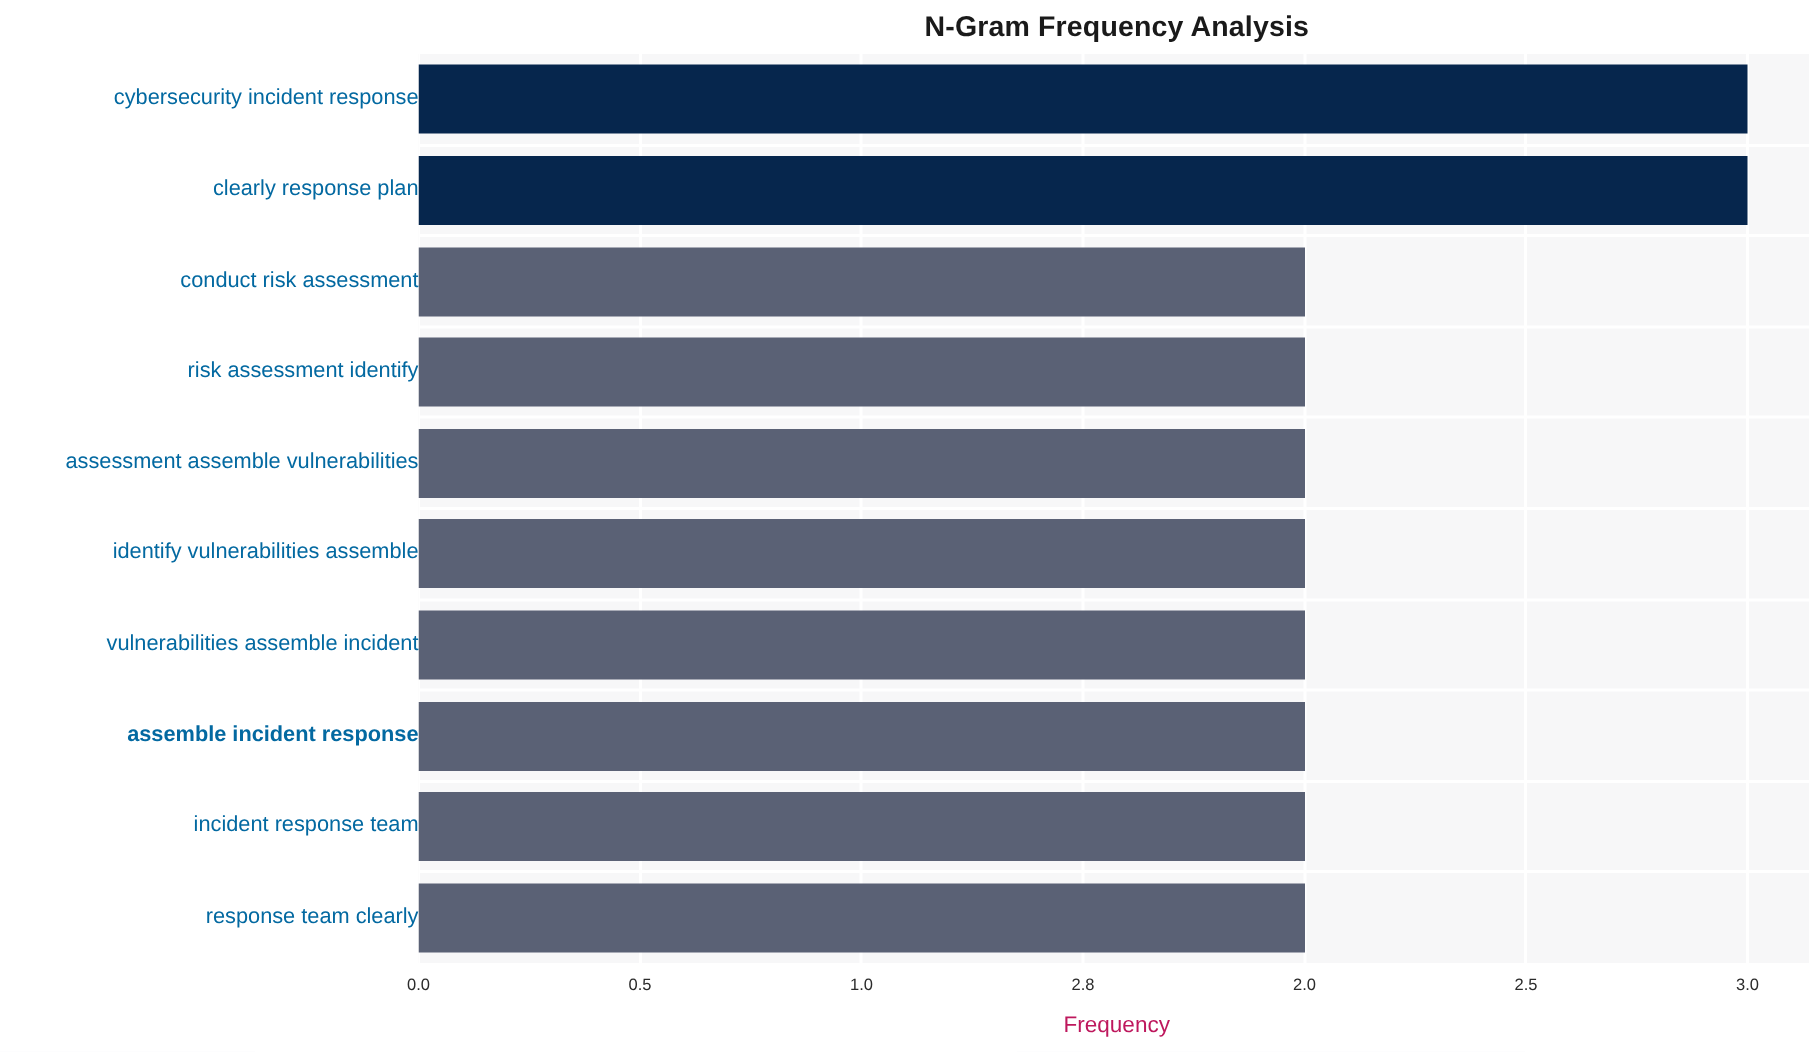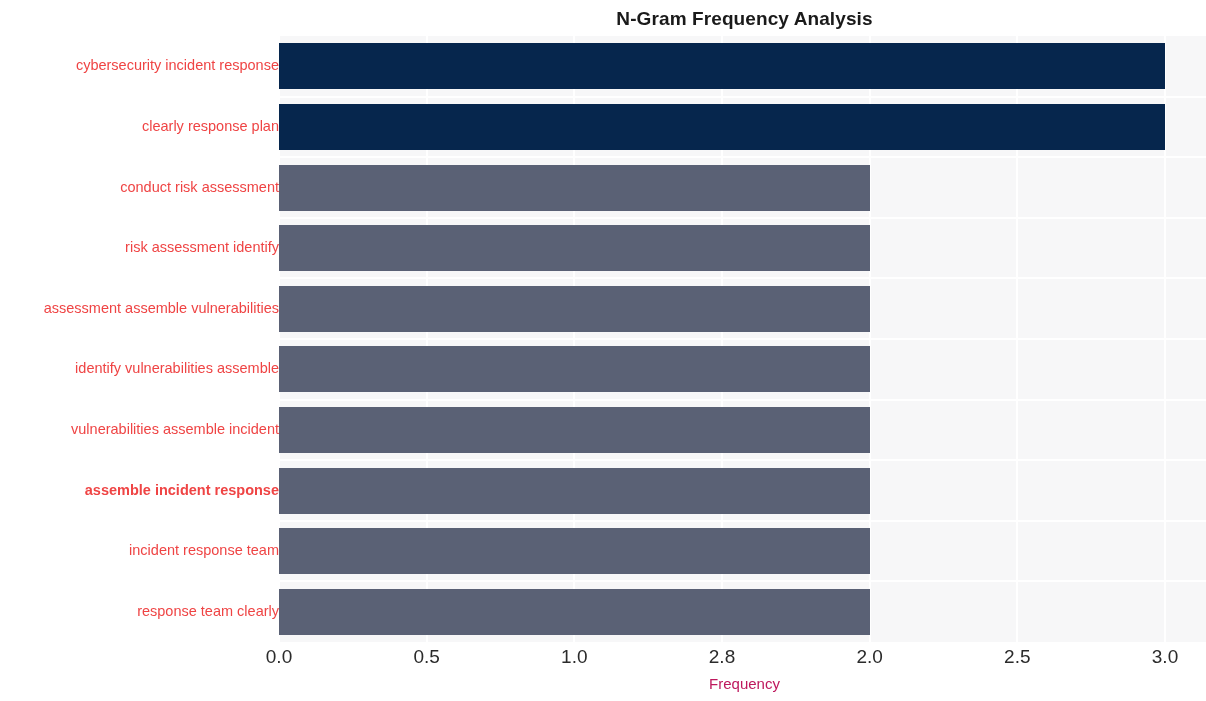--- a/index.html
+++ b/index.html
@@ -72,21 +72,21 @@
     left: 0;
   }
 
   
   .ytick {
     position: absolute;
     right: 0;
     width: 262px;
     text-align: right;
     font-size: 14.5px;
-    color: #ef4444;
+    color: #0369a1;
     white-space: nowrap;
     line-height: 17px;
   }
   #ytick-layer {
     position: absolute;
     left: 0; top: 36px;
     width: 267px;
     height: 606px;
   }
 
@@ -97,21 +97,21 @@
     top: 648px;
     width: 1206px;
     height: 22px;
   }
   .xtick {
     position: absolute;
     top: 0;
     width: 90px;
     margin-left: -45px;
     text-align: center;
-    font-size: 19px;
+    font-size: 11px;
     color: #2b2b2b;
     line-height: 18px;
     white-space: nowrap;
   }
 
   
   #xlabel {
     position: absolute;
     left: 267px;
     top: 674px;

